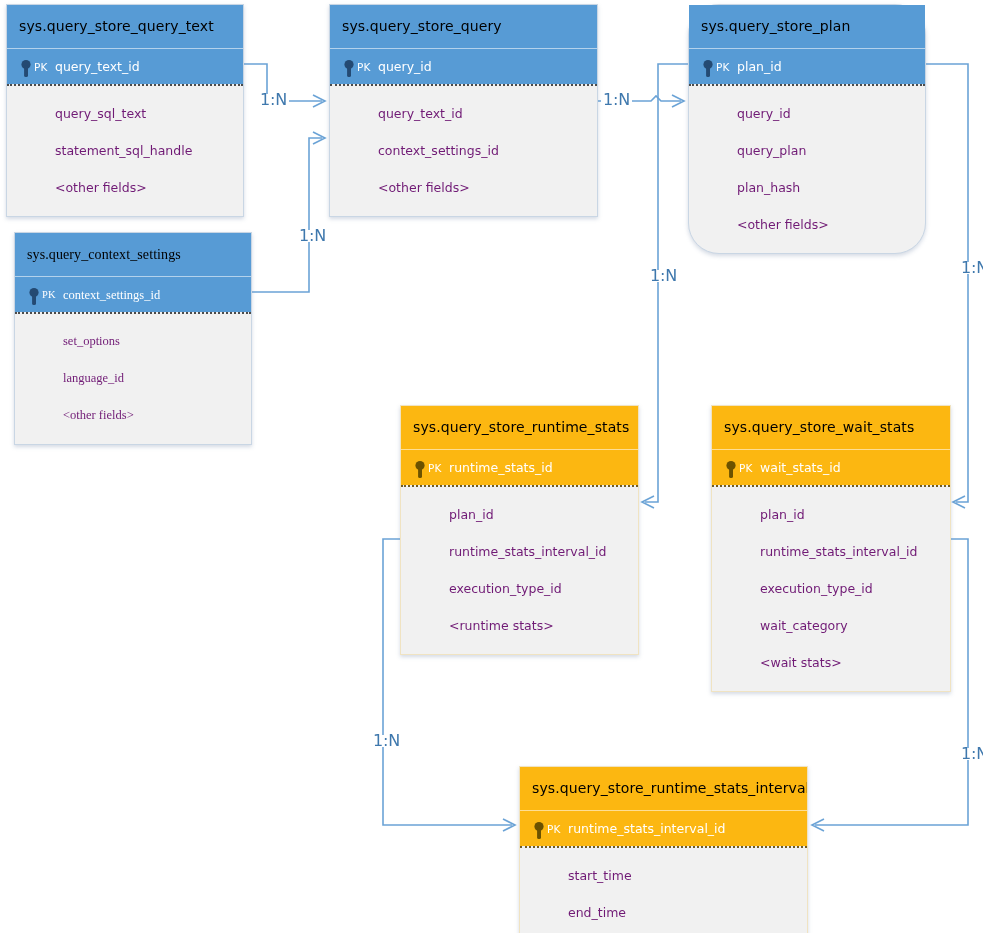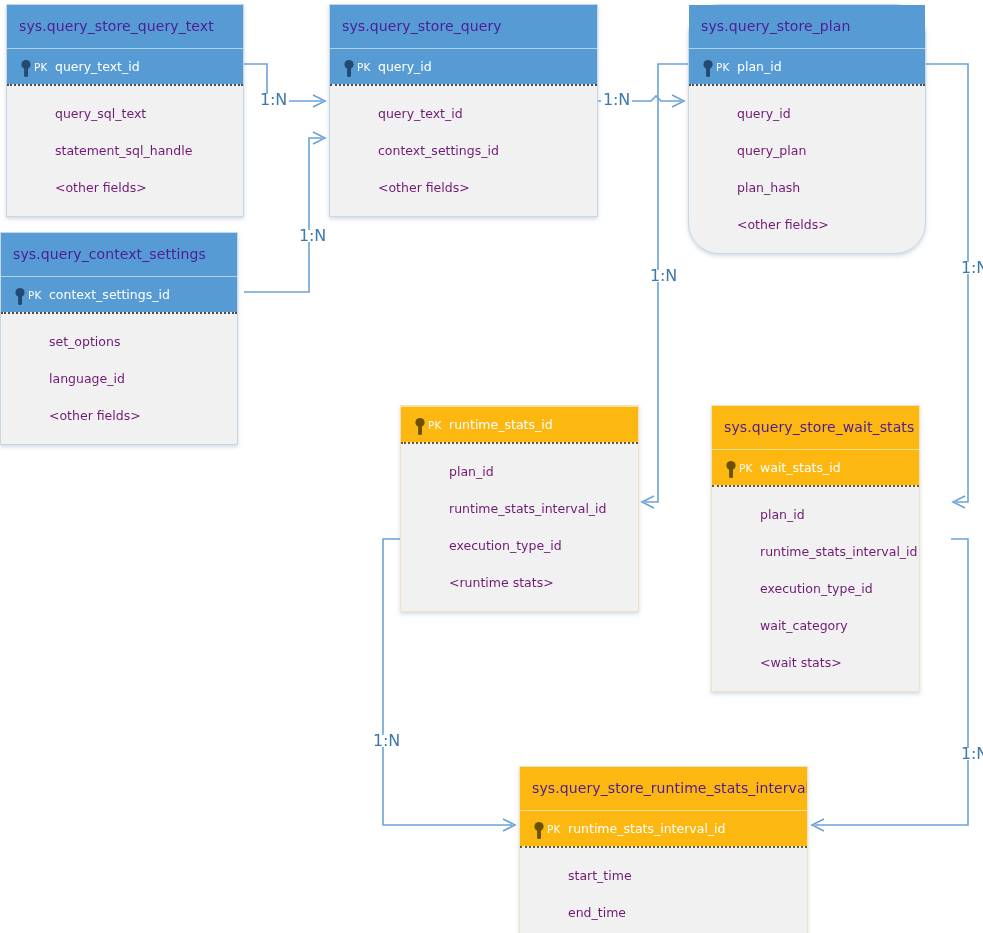--- a/index.html
+++ b/index.html
@@ -52,21 +52,21 @@
     position: absolute;
     box-sizing: border-box;
     background: #f1f1f1;
     box-shadow: 0 2px 4px rgba(120,140,170,0.32);
   }
   .entity .ttl {
     box-sizing: border-box;
     height: 43px;
     line-height: 43px;
     padding-left: 12px;
-    color: #4c1d95;
+    color: #000000;
     font-size: 14px;
     letter-spacing: 0.1px;
     overflow: hidden;
     white-space: nowrap;
   }
   .entity .pkrow {
     box-sizing: border-box;
     position: relative;
     height: 36px;
     line-height: 36px;
@@ -188,47 +188,48 @@
               <rect x="5.1" y="6" width="3.9" height="12" rx="1.6" fill="#244a73"></rect>
             </svg></span><span class="pklabel">PK</span><span>plan_id</span></div>
         <div class="sep"></div>
         <div class="body">
           <div class="fld">query_id</div>
           <div class="fld">query_plan</div>
           <div class="fld">plan_hash</div>
           <div class="fld">&lt;other fields&gt;</div>
         </div>
       </div>
-      <div class="entity theme-blue" style="left: 0; top: 232px; width: 238px;">
+      <div class="entity theme-blue" style="left: 14px; top: 232px; width: 238px; font-family: Liberation Serif, serif;">
         <div class="ttl">sys.query_context_settings</div>
         <div class="pkrow"><span class="keyicon"><svg viewBox="0 0 32 20" width="32" height="20">
               <circle cx="7" cy="5.5" r="4.6" fill="#244a73"></circle>
               <rect x="5.1" y="6" width="3.9" height="12" rx="1.6" fill="#244a73"></rect>
             </svg></span><span class="pklabel">PK</span><span>context_settings_id</span></div>
         <div class="sep"></div>
         <div class="body">
           <div class="fld">set_options</div>
           <div class="fld">language_id</div>
           <div class="fld">&lt;other fields&gt;</div>
         </div>
       </div>
       <div class="entity theme-amber" style="left: 400px; top: 405px; width: 239px;">
+        <div class="ttl">sys.query_store_runtime_stats</div>
         <div class="pkrow"><span class="keyicon"><svg viewBox="0 0 32 20" width="32" height="20">
               <circle cx="7" cy="5.5" r="4.6" fill="#6b5200"></circle>
               <rect x="5.1" y="6" width="3.9" height="12" rx="1.6" fill="#6b5200"></rect>
             </svg></span><span class="pklabel">PK</span><span>runtime_stats_id</span></div>
         <div class="sep"></div>
         <div class="body">
           <div class="fld">plan_id</div>
           <div class="fld">runtime_stats_interval_id</div>
           <div class="fld">execution_type_id</div>
           <div class="fld">&lt;runtime stats&gt;</div>
         </div>
       </div>
-      <div class="entity theme-amber" style="left: 711px; top: 405px; width: 209px;">
+      <div class="entity theme-amber" style="left: 711px; top: 405px; width: 240px;">
         <div class="ttl">sys.query_store_wait_stats</div>
         <div class="pkrow"><span class="keyicon"><svg viewBox="0 0 32 20" width="32" height="20">
               <circle cx="7" cy="5.5" r="4.6" fill="#6b5200"></circle>
               <rect x="5.1" y="6" width="3.9" height="12" rx="1.6" fill="#6b5200"></rect>
             </svg></span><span class="pklabel">PK</span><span>wait_stats_id</span></div>
         <div class="sep"></div>
         <div class="body">
           <div class="fld">plan_id</div>
           <div class="fld">runtime_stats_interval_id</div>
           <div class="fld">execution_type_id</div>

